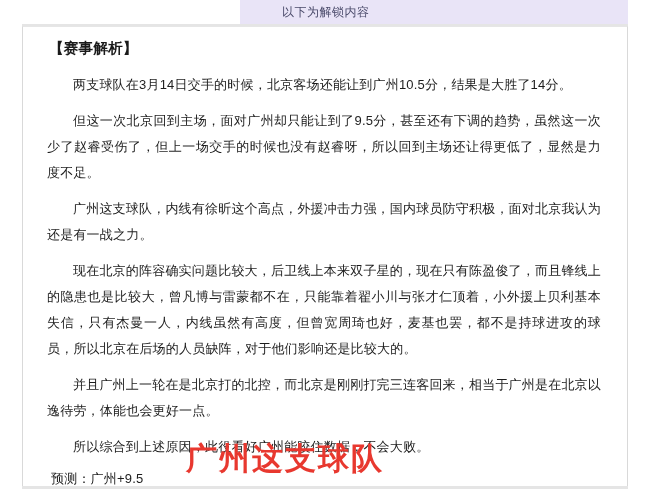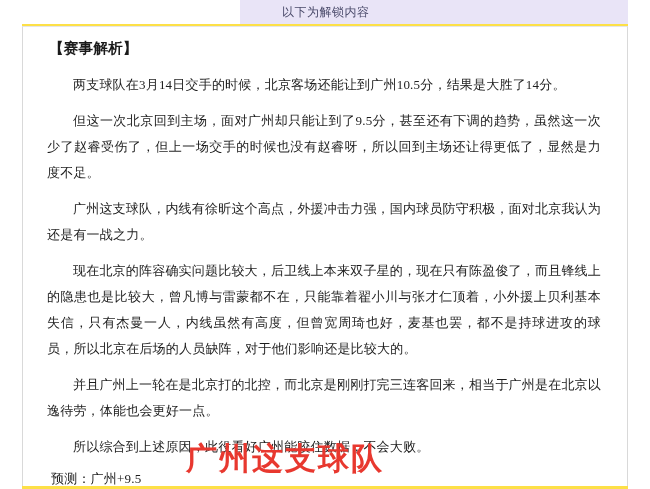--- a/index.html
+++ b/index.html
@@ -11,21 +11,21 @@
     height: 489px;
     background: #ffffff;
     font-family: "Liberation Sans", "DejaVu Sans", sans-serif;
     overflow: hidden;
     position: relative;
   }
   .page {
     position: relative;
     width: 650px;
     height: 489px;
-    background: #fde047;
+    background: #e5e5e5;
     box-sizing: border-box;
   }
   
   .banner {
     position: absolute;
     left: 240px;
     top: 0;
     width: 410px;
     height: 24px;
     background: #e9e4f7;
@@ -54,21 +54,20 @@
     left: 22px;
     top: 26px;
     width: 606px;
     height: 460px;
     background: #ffffff;
     border-left: 1px solid #d9d9d9;
     border-right: 1px solid #d9d9d9;
     border-top: 1px solid #e6e6e6;
     box-sizing: border-box;
     padding: 6px 26px 10px 24px;
-    font-family: Liberation Serif, serif;
   }
   .heading {
     font-size: 14.5px;
     color: #1a1a1a;
     font-weight: bold;
     margin: 6px 0 14px 2px;
     letter-spacing: 0.3px;
   }
   p.para {
     font-size: 13px;

